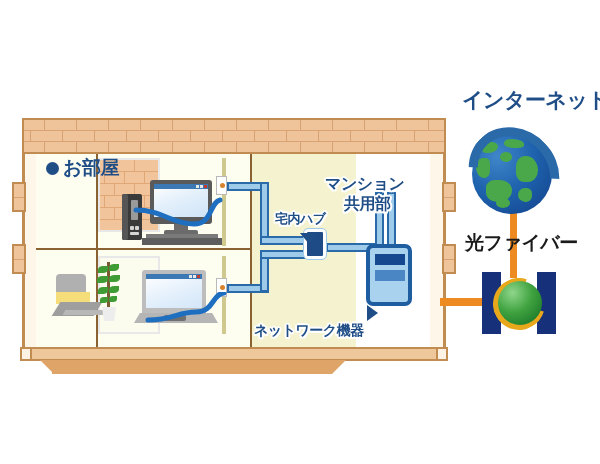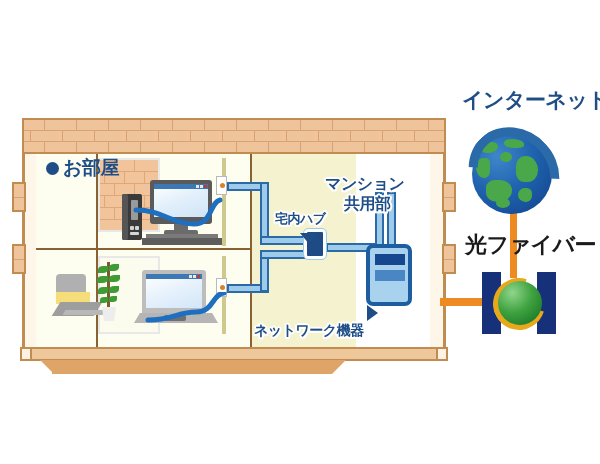--- a/index.html
+++ b/index.html
@@ -350,21 +350,21 @@
   <div class="ch">
     <div class="ch-bar" style="left:0px;top:0px;"></div>
     <div class="ch-bar" style="left:55px;top:0px;"></div>
     <div class="ch-mid"></div>
     <div class="ch-ring"></div>
     <div class="ch-ball"></div>
   </div>
 
   <div class="lbl lbl-navy" style="left:462px;top:88px;font-size:21px;letter-spacing:-0.5px;">インターネット</div>
 
-  <div class="lbl lbl-dark" style="left:465px;top:232px;font-size:22px;letter-spacing:-0.5px;">光ファイバー</div>
+  <div class="lbl lbl-dark" style="left:465px;top:232px;font-size:19px;letter-spacing:-0.5px;">光ファイバー</div>
 
 
   <div class="abs" style="left:46px;top:157px;">
     <span class="dot"></span><span class="lbl lbl-navy" style="position:static;font-size:19px;letter-spacing:-0.5px;">お部屋</span>
   </div>
 
   <div class="lbl lbl-navy lbl-out" style="left:325px;top:175px;font-size:16px;letter-spacing:-0.5px;">マンション</div>
   <div class="lbl lbl-navy lbl-out" style="left:344px;top:195px;font-size:16px;letter-spacing:-0.5px;">共用部</div>
 
   <div class="lbl lbl-navy lbl-out" style="left:275px;top:212px;font-size:13px;letter-spacing:-0.5px;">宅内ハブ</div>

